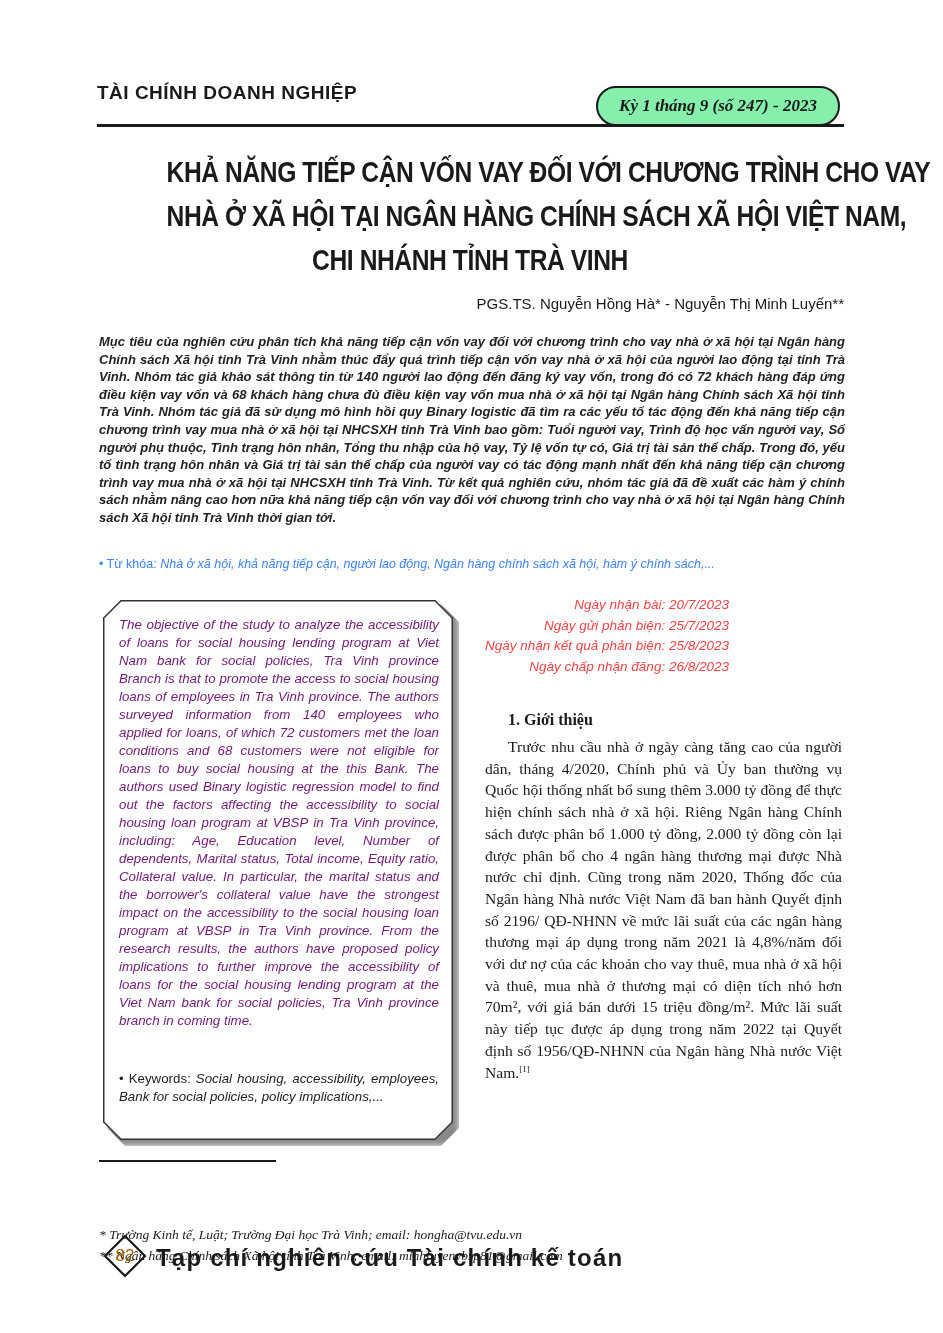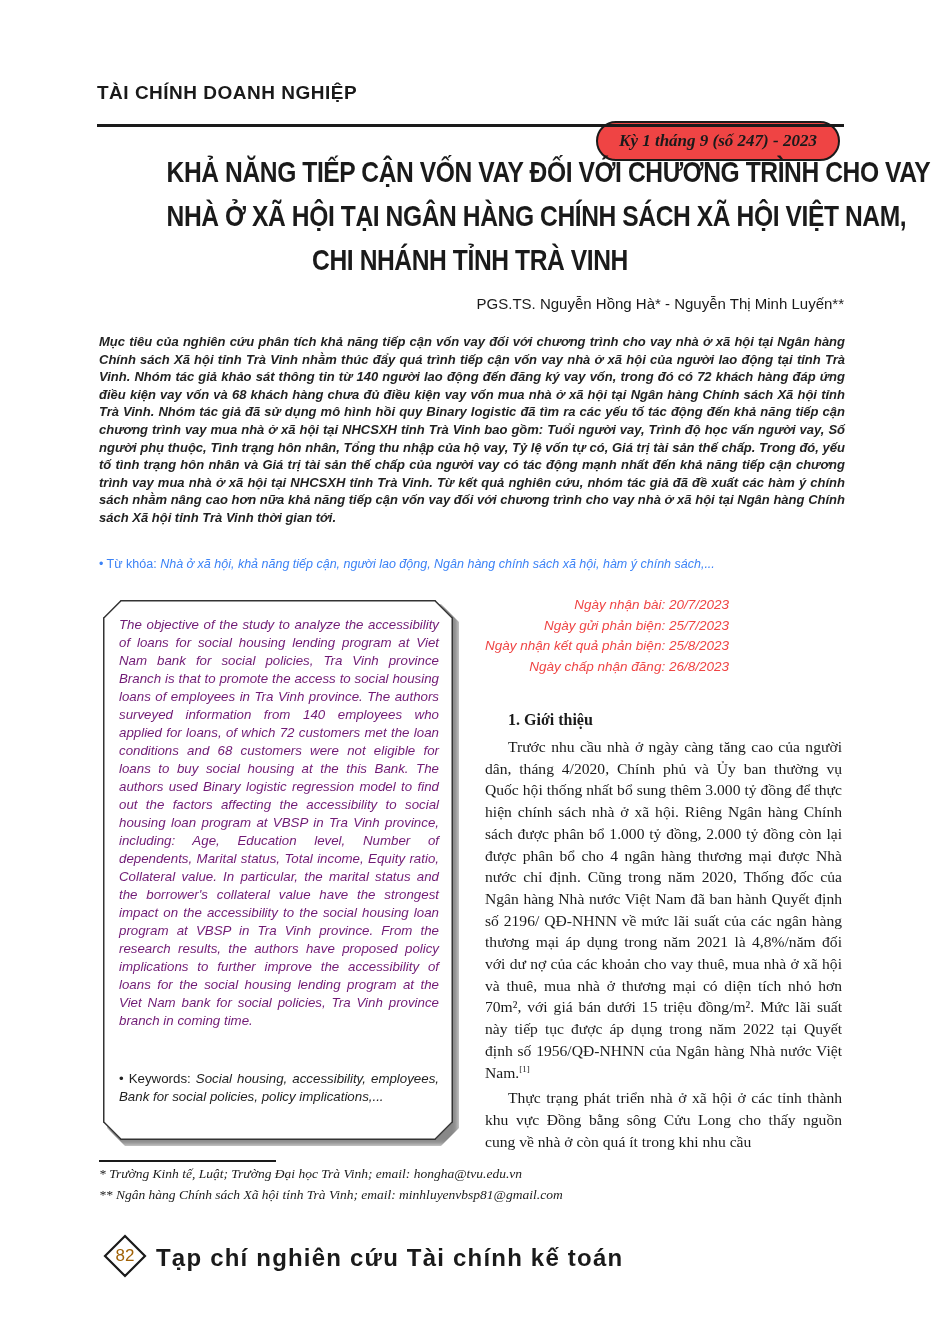--- a/index.html
+++ b/index.html
@@ -10,21 +10,21 @@
     .section-label {
       position: absolute; left: 97px; top: 82px;
       font-family: "Liberation Sans", sans-serif; font-weight: bold;
       font-size: 19px; letter-spacing: 0.5px; color: #1a1a1a;
     }
     .issue-pill {
       position: absolute; left: 596px; top: 86px; width: 244px; height: 40px;
       border: 2.5px solid #1a1a1a; border-radius: 20px;
       display: flex; align-items: center; justify-content: center;
       font-family: "Liberation Serif", serif; font-style: italic; font-weight: bold;
-      font-size: 17px; color: #1a1a1a; background: #ef4444; margin-top: 35px;
+      font-size: 17px; color: #1a1a1a; background: #86efac;
     }
     .header-rule {
       position: absolute; left: 97px; top: 124px; width: 747px; height: 3px;
       background: #1a1a1a;
     }
 
     
     .title {
       position: absolute; left: 100px; top: 150px; width: 740px;
       text-align: center;
@@ -100,21 +100,21 @@
     }
     .intro-body p { text-indent: 23px; }
     .intro-body p + p { margin-top: 4px; }
     .intro-body sup { font-size: 9px; line-height: 0; }
 
     
     .footnote-rule {
       position: absolute; left: 99px; top: 1160px; width: 177px; height: 1.5px; background: #1a1a1a;
     }
     .footnotes {
-      position: absolute; left: 99px; top: 1163px;
+      position: absolute; left: 99px; top: 1224px;
       font-family: "Liberation Serif", serif; font-style: italic;
       font-size: 13.5px; line-height: 21px; color: #1a1a1a;
     }
 
     
     .page-badge {
       position: absolute; left: 103px; top: 1234px; width: 44px; height: 44px;
     }
     .page-number {
       position: absolute; left: 103px; top: 1234px; width: 44px; height: 44px;
@@ -162,21 +162,20 @@
 <div class="dates">
   <div>Ngày nhận bài: 20/7/2023</div>
   <div>Ngày gửi phản biện: 25/7/2023</div>
   <div>Ngày nhận kết quả phản biện: 25/8/2023</div>
   <div>Ngày chấp nhận đăng: 26/8/2023</div>
 </div>
 
 <h2 class="intro-heading">1. Giới thiệu</h2>
 <div class="intro-body">
   <p><span>Trước nhu cầu nhà ở ngày càng tăng cao của người dân, tháng 4/2020, Chính phủ và Ủy ban thường vụ Quốc hội thống nhất bổ sung thêm 3.000 tỷ đồng để thực hiện chính sách nhà ở xã hội. Riêng Ngân hàng Chính sách được phân bổ 1.000 tỷ đồng, 2.000 tỷ đồng còn lại được phân bổ cho 4 ngân hàng thương mại được Nhà nước chỉ định. Cũng trong năm 2020, Thống đốc của Ngân hàng Nhà nước Việt Nam đã ban hành Quyết định số 2196/ QĐ-NHNN về mức lãi suất của các ngân hàng thương mại áp dụng trong năm 2021 là 4,8%/năm đối với dư nợ của các khoản cho vay thuê, mua nhà ở xã hội và thuê, mua nhà ở thương mại có diện tích nhỏ hơn 70m², với giá bán dưới 15 triệu đồng/m². Mức lãi suất này tiếp tục được áp dụng trong năm 2022 tại Quyết định số 1956/QĐ-NHNN của Ngân hàng Nhà nước Việt Nam.</span><sup>[1]</sup></p>
-  <p>Thực trạng phát triển nhà ở xã hội ở các tỉnh thành khu vực Đồng bằng sông Cửu Long cho thấy nguồn cung về nhà ở còn quá ít trong khi nhu cầu</p>
 </div>
 
 <div class="footnote-rule"></div>
 <div class="footnotes">
   <div>* Trường Kinh tế, Luật; Trường Đại học Trà Vinh; email: hongha@tvu.edu.vn</div>
   <div>** Ngân hàng Chính sách Xã hội tỉnh Trà Vinh; email: minhluyenvbsp81@gmail.com</div>
 </div>
 
 <svg class="page-badge" viewBox="0 0 44 44" width="44" height="44">
   <polygon points="22,2 42,22 22,42 2,22" fill="none" stroke="#1a1a1a" stroke-width="2.2"></polygon>

